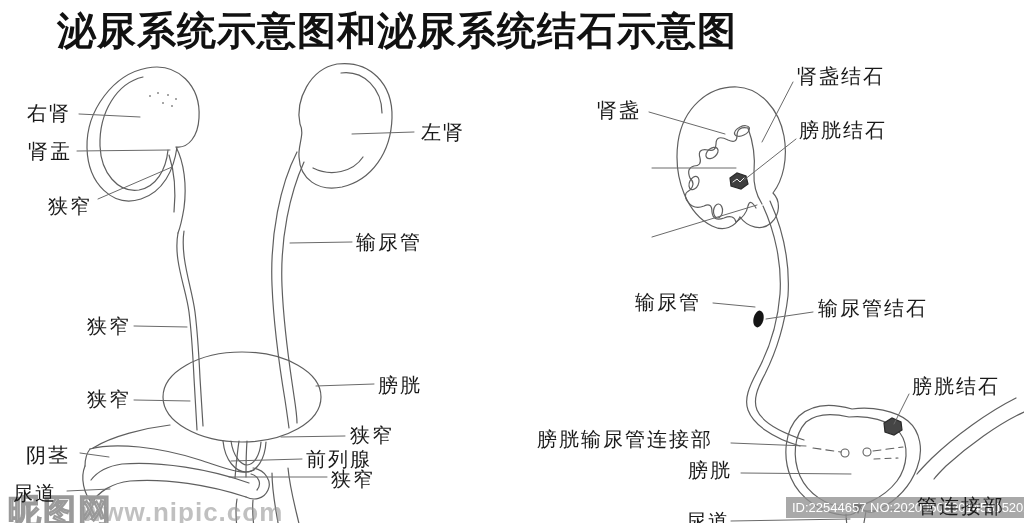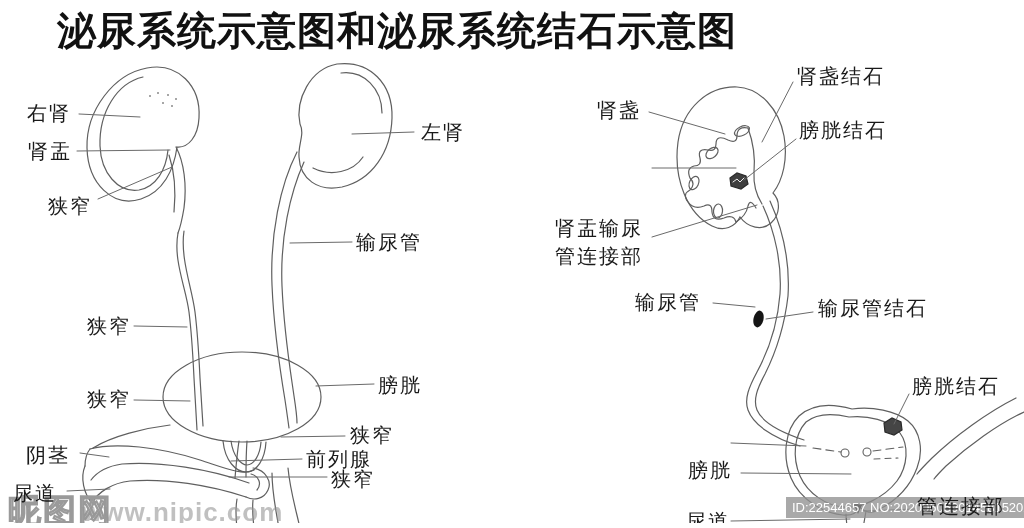--- a/index.html
+++ b/index.html
@@ -180,25 +180,24 @@
   <div class="lbl" style="left:378px;top:374px">膀胱</div>
   <div class="lbl" style="left:350px;top:424px">狭窄</div>
   <div class="lbl" style="left:306px;top:448px">前列腺</div>
   <div class="lbl" style="left:331px;top:468px">狭窄</div>
   <div class="lbl" style="left:26px;top:444px">阴茎</div>
   <div class="lbl" style="left:13px;top:482px">尿道</div>
 
   <div class="lbl" style="left:597px;top:99px">肾盏</div>
   <div class="lbl" style="left:797px;top:65px">肾盏结石</div>
   <div class="lbl" style="left:799px;top:119px">膀胱结石</div>
-  <div class="lbl multiline" style="left:555px;top:214px">肾盂输尿
-管连接部</div>
   <div class="lbl" style="left:635px;top:291px">输尿管</div>
   <div class="lbl" style="left:818px;top:297px">输尿管结石</div>
   <div class="lbl" style="left:912px;top:375px">膀胱结石</div>
+  <div class="lbl" style="left:537px;top:428px">膀胱输尿管连接部</div>
   <div class="lbl" style="left:688px;top:459px">膀胱</div>
   <div class="lbl" style="left:686px;top:510px">尿道</div>
   <div class="lbl" style="left:917px;top:495px">管连接部</div>
 
   <div class="id-bar">ID:22544657 NO:2020060590145815202</div>
   <div class="wm-logo">昵图网</div>
   <div class="wm-url">www.nipic.com</div>
 
 </div>
 

